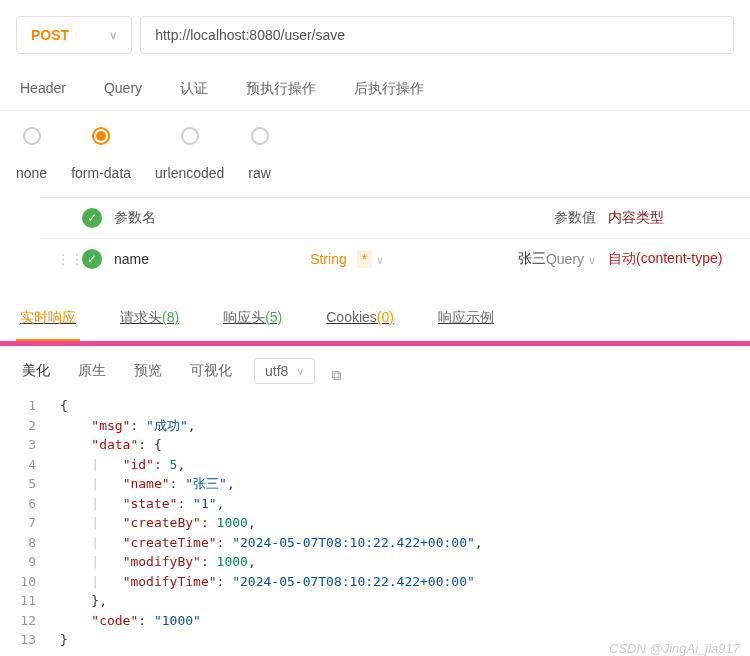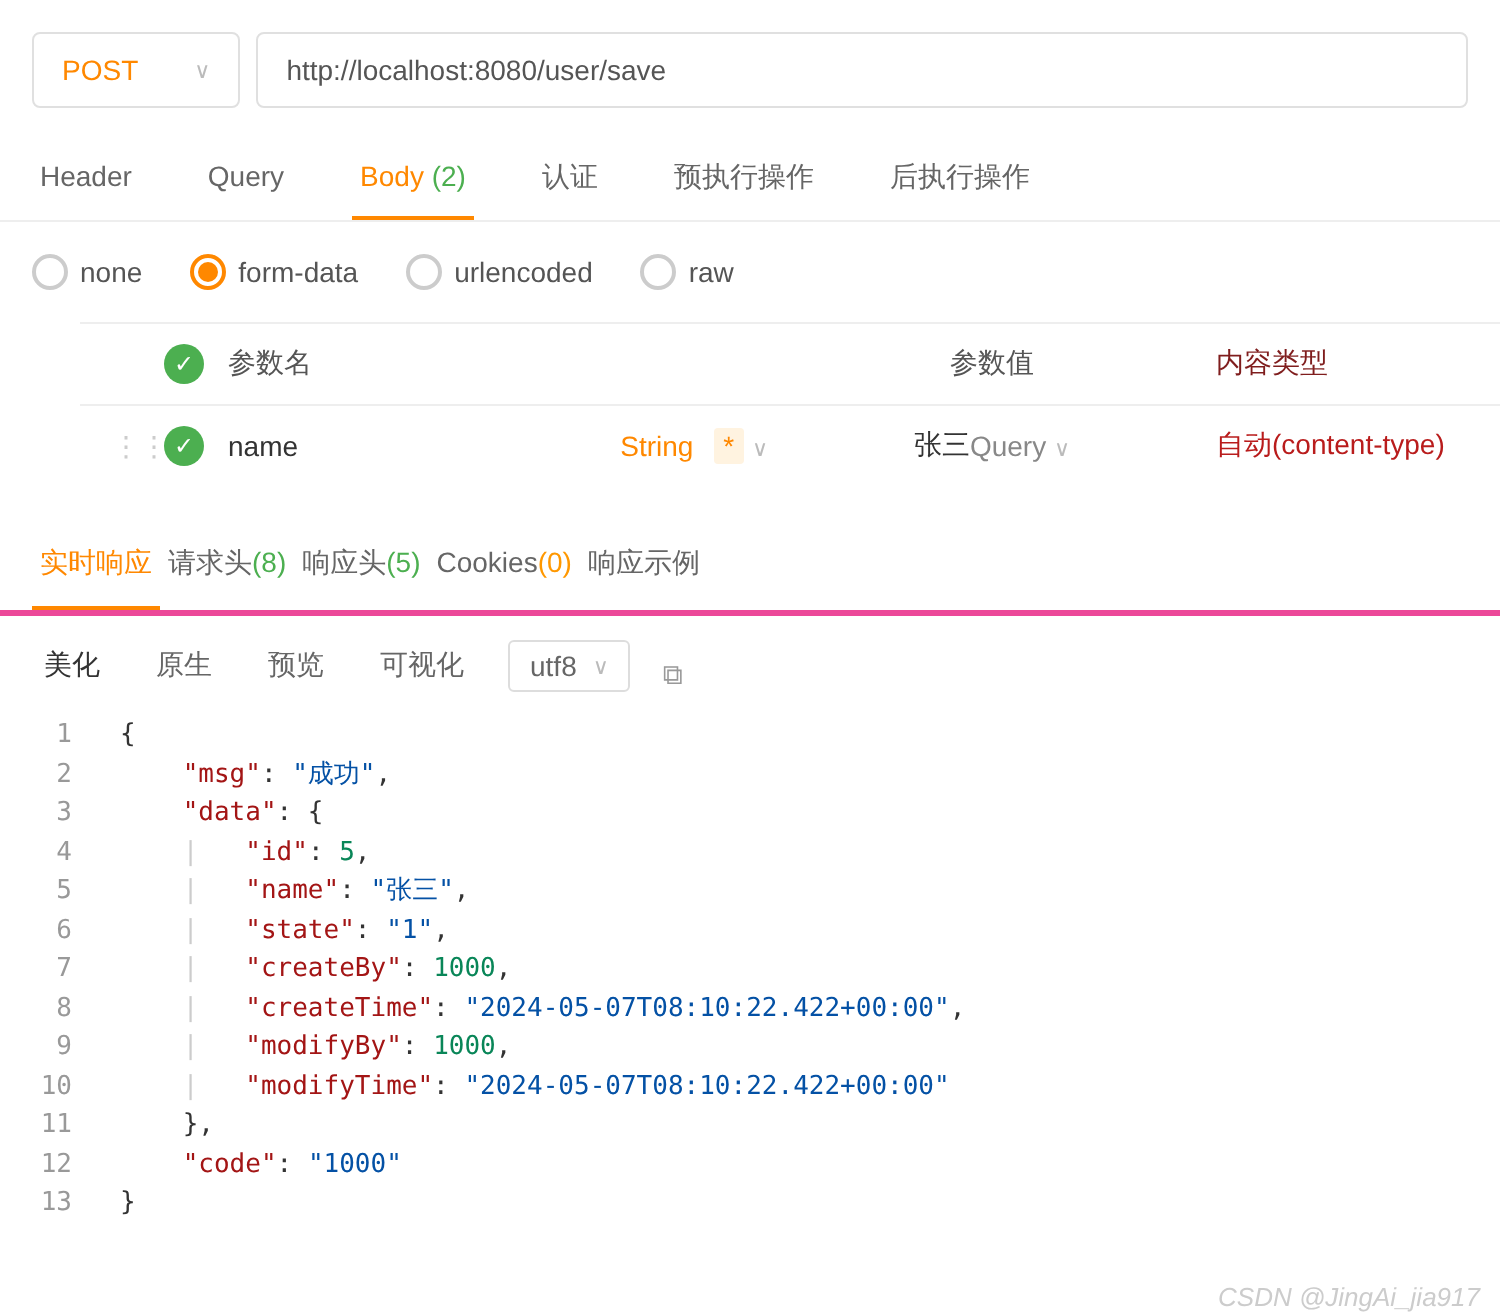--- a/index.html
+++ b/index.html
@@ -1,41 +1,41 @@
 <!DOCTYPE html>
 <html><head>
 <meta charset="utf-8">
 <style>
 * { box-sizing: border-box; margin: 0; padding: 0; }
 body { font-family: -apple-system, "Segoe UI", sans-serif; font-size: 14px; color: #333; background: #fff; width: 750px; }
 .req-bar { display: flex; padding: 16px; gap: 8px; }
-.method-sel { border: 1px solid #e0e0e0; border-radius: 4px; padding: 10px 14px; display: flex; align-items: center; gap: 28px; color: #ff8800; font-weight: 400; cursor: pointer; }
+.method-sel { border: 1px solid #e0e0e0; border-radius: 4px; padding: 10px 14px; display: flex; align-items: center; gap: 40px; color: #ff8800; font-weight: 700; cursor: pointer; }
 .chev { color: #bbb; font-size: 11px; }
 .url-input { flex: 1; border: 1px solid #e0e0e0; border-radius: 4px; padding: 10px 14px; color: #555; }
 .tabs { display: flex; padding: 0 16px; border-bottom: 1px solid #eee; gap: 30px; }
 .tab { padding: 10px 4px; color: #666; cursor: pointer; border-bottom: 2px solid transparent; }
 .tab.active { color: #ff8800; border-bottom-color: #ff8800; font-weight: 500; }
 .tab .cnt { color: #4caf50; }
 .body-opts { display: flex; padding: 16px; gap: 24px; align-items: center; }
-.radio { display: flex; align-items: center; gap: 6px; cursor: pointer; color: #555; }
+.radio { display: flex; align-items: center; gap: 20px; cursor: pointer; color: #555; flex-direction: column; }
 .rcirc { width: 18px; height: 18px; border: 2px solid #ccc; border-radius: 50%; display: inline-flex; align-items: center; justify-content: center; }
 .rcirc.on { border-color: #ff8800; }
 .rcirc.on::after { content: ""; width: 10px; height: 10px; background: #ff8800; border-radius: 50%; }
 .ptable { width: 100%; margin-left: 40px; }
 .prow { display: flex; align-items: center; border-top: 1px solid #eee; padding: 10px 16px; gap: 12px; }
 .phead { color: #555; font-weight: 500; }
 .drag { width: 14px; color: #ccc; font-size: 14px; }
 .chk { width: 20px; height: 20px; background: #4caf50; border-radius: 50%; display: flex; align-items: center; justify-content: center; color: #fff; font-size: 12px; }
 .chk::after { content: "✓"; }
 .pname { flex: 0 0 270px; display: flex; align-items: center; justify-content: space-between; }
-.pval { flex: 0 0 200px; display: flex; align-items: center; justify-content: center; }
+.pval { flex: 0 0 200px; display: flex; align-items: center; justify-content: flex-end; }
 .pcontent { flex: 1; color: #b91c1c; }
 .type-lbl { color: #ff8800; }
 .star { background: #fff3e0; color: #ff8800; padding: 1px 5px; border-radius: 2px; margin-left: 6px; }
-.resp-tabs { display: flex; padding: 0 16px; border-bottom: 3px solid #ec4899; margin-top: 18px; }
+.resp-tabs { display: flex; padding: 0 16px; border-bottom: 5px solid #ec4899; gap: 36px; margin-top: 18px; text-decoration: underline; }
 .rtab { padding: 12px 4px; color: #666; cursor: pointer; border-bottom: 2px solid transparent; }
 .rtab.active { color: #ff8800; border-bottom-color: #ff8800; font-weight: 500; }
 .rtab .g { color: #4caf50; }
 .rtab .o { color: #ff9800; }
 .toolbar { display: flex; padding: 12px 16px; gap: 16px; align-items: flex-end; color: #666; }
 .tbtn { cursor: pointer; padding: 4px 6px; }
 .tbtn.active { color: #333; font-weight: 500; }
 .enc { border: 1px solid #ddd; padding: 4px 10px; border-radius: 3px; display: flex; align-items: center; gap: 8px; }
 .copy-icon { color: #999; cursor: pointer; }
 .json { font-family: Consolas, Monaco, monospace; font-size: 13px; padding: 0 0 20px 0; }
@@ -56,23 +56,20 @@
   <div class="method-sel">
     <span>POST</span>
     <span class="chev">∨</span>
   </div>
   <div class="url-input">http://localhost:8080/user/save</div>
 </div>
 
 <div class="tabs">
   <div class="tab">Header</div>
   <div class="tab">Query</div>
-  <div class="tab active">
-    <span>Body</span> <span class="cnt">(2)</span>
-  </div>
   <div class="tab">认证</div>
   <div class="tab">预执行操作</div>
   <div class="tab">后执行操作</div>
 </div>
 
 <div class="body-opts">
   <label class="radio">
       <span class="rcirc"></span>
       <span>none</span>
     </label>

